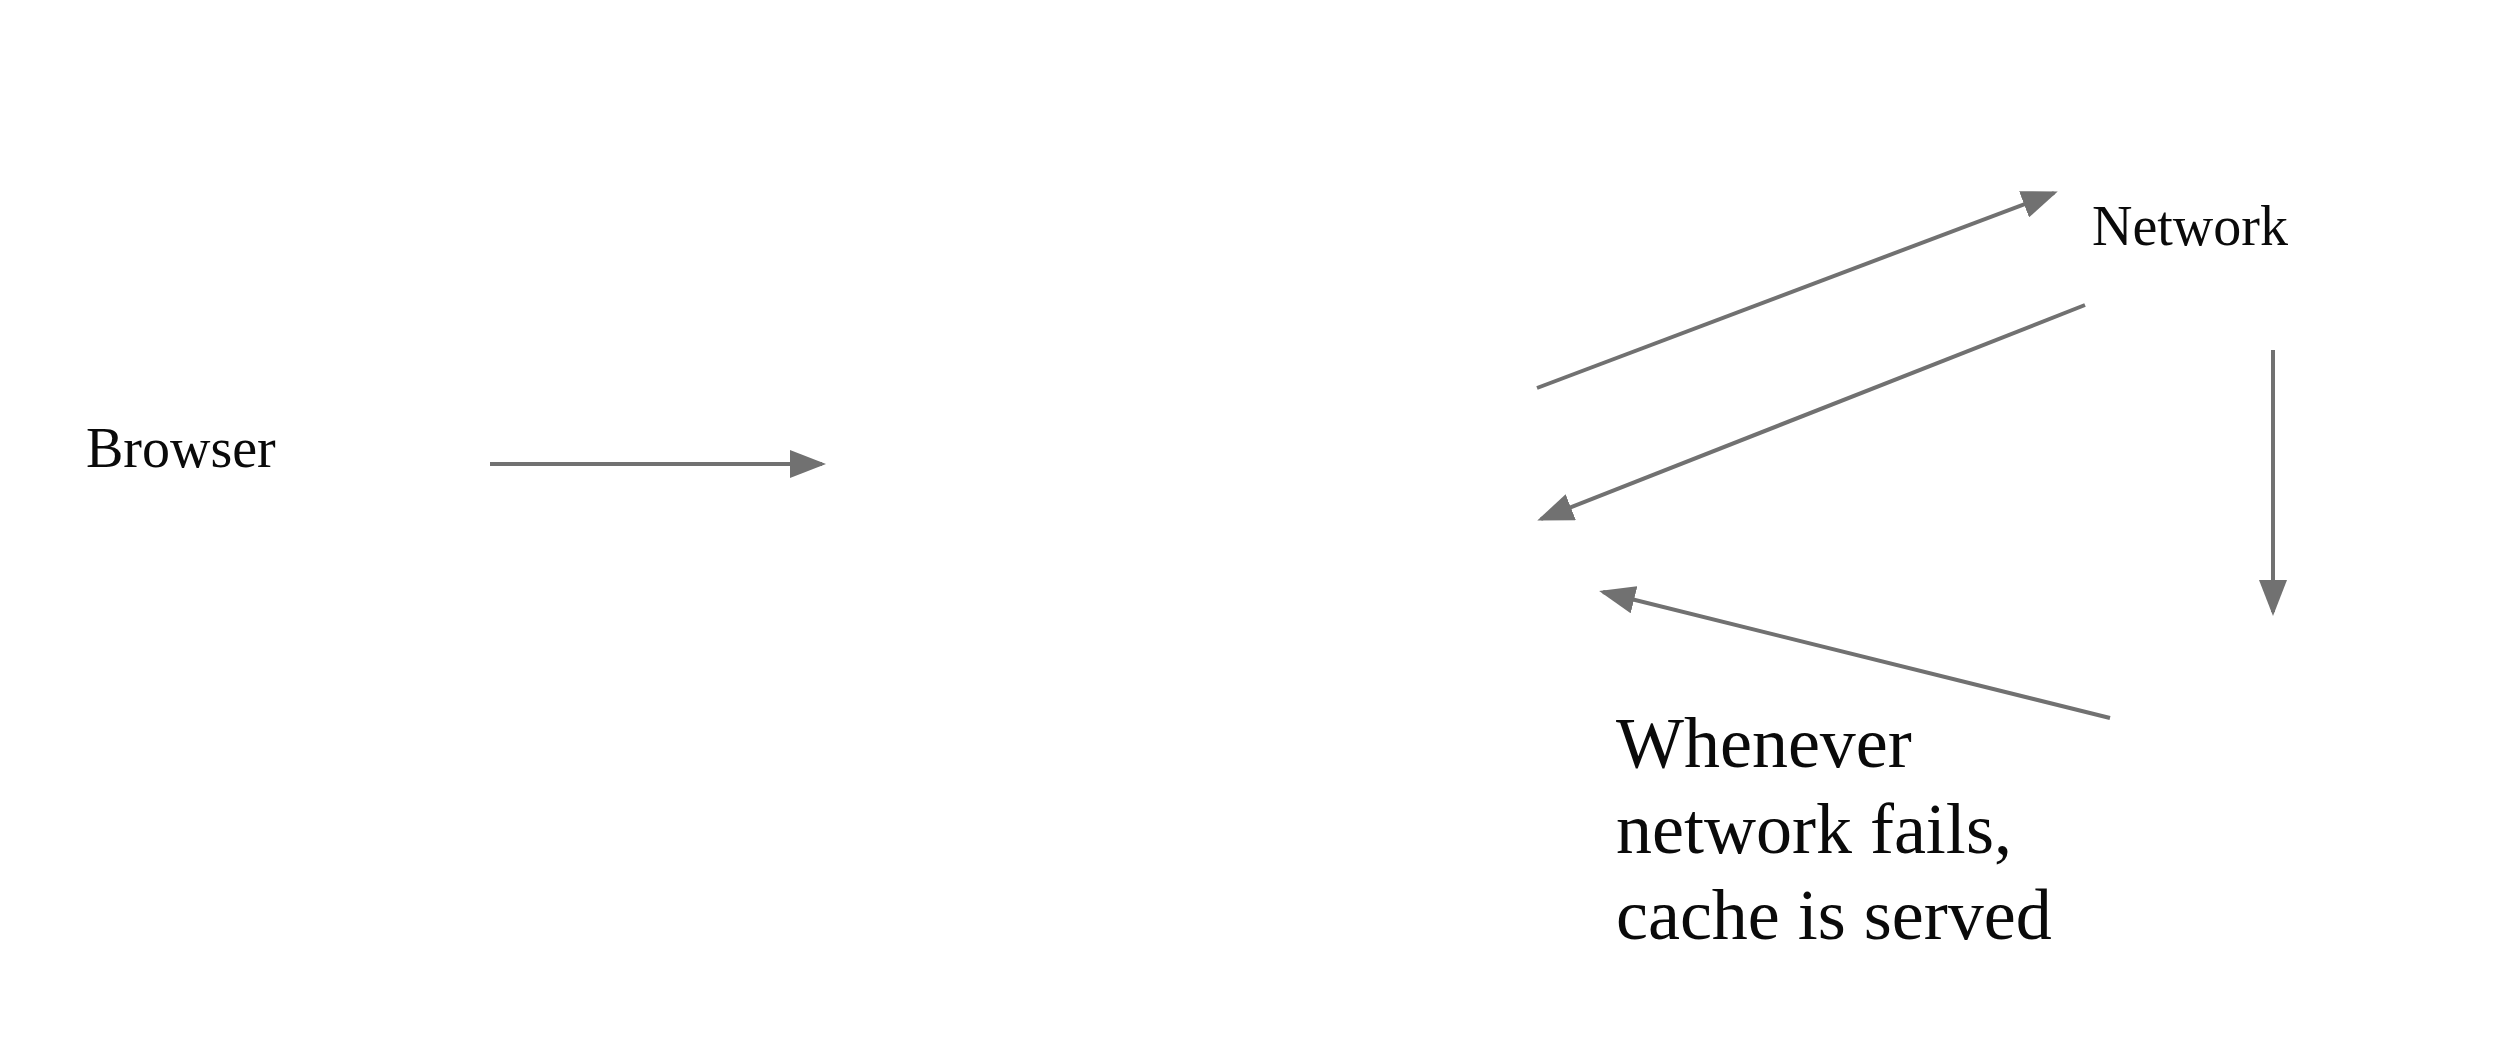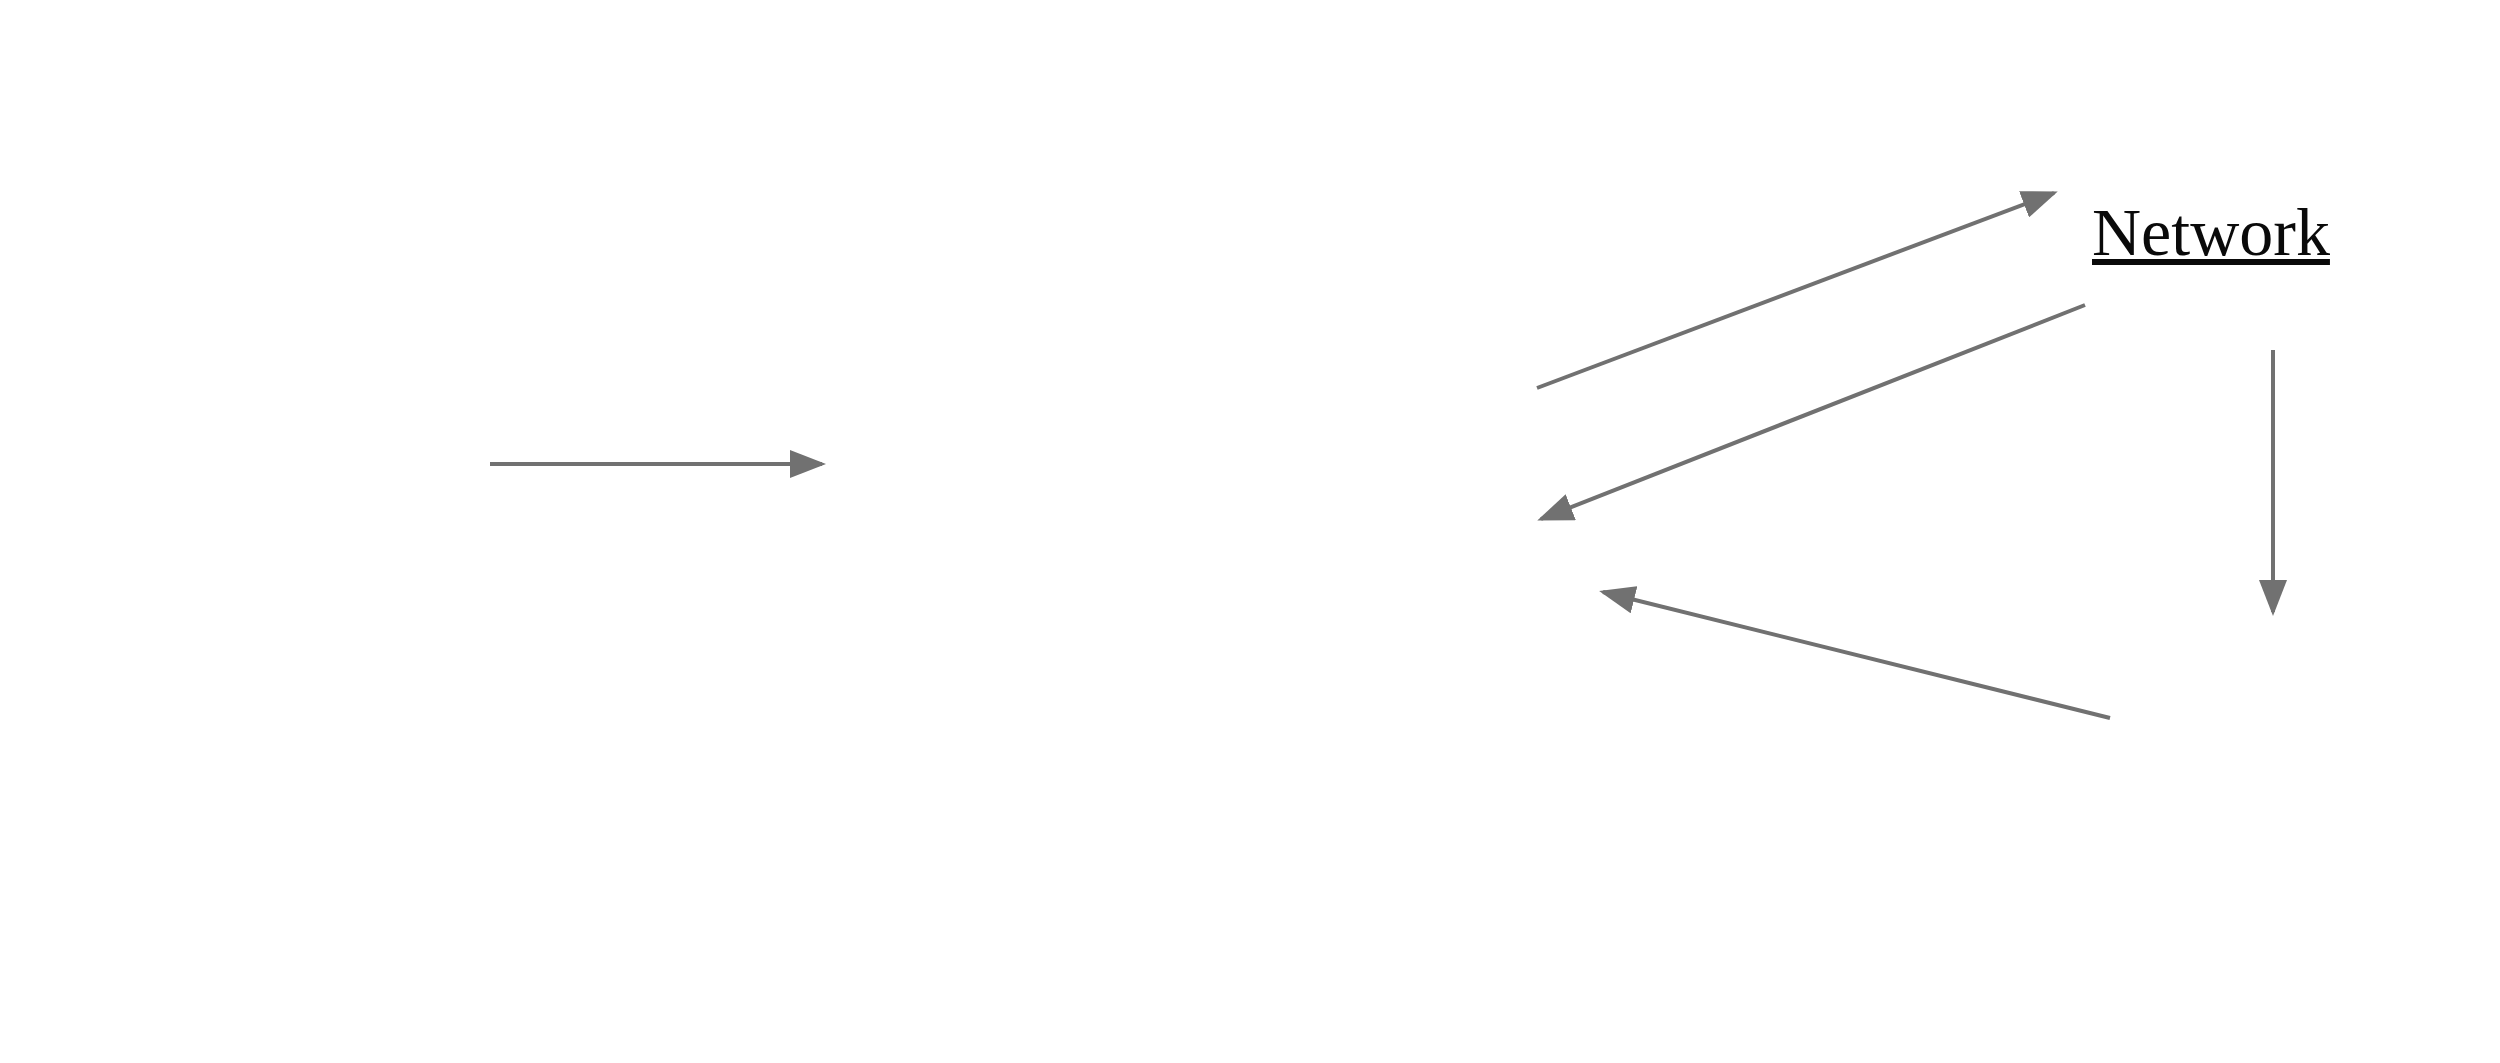--- a/index.html
+++ b/index.html
@@ -10,25 +10,24 @@
   #canvas {
     position: relative;
     width: 2500px;
     height: 1063px;
     background: #ffffff;
     overflow: hidden;
     font-family: "Liberation Serif", "DejaVu Serif", serif;
   }
   .node-label {
     position: absolute;
-    font-size: 68px;
+    font-size: 56px;
     line-height: 1;
     color: #0a0a0a;
     white-space: nowrap;
-    text-decoration: underline;
   }
   #node-browser        { left: 86px;   top: 420px; }
   #node-service-worker { left: 858px;  top: 416px; }
   #node-network        { left: 2092px; top: 198px; }
   #node-cache          { left: 2144px; top: 668px; }
   .annotation {
     position: absolute;
     left: 1616px;
     top: 700px;
     font-size: 72px;
@@ -60,19 +59,25 @@
 
     <line x1="1537" y1="388" x2="2054" y2="193" stroke-width="4" marker-end="url(#arrowhead)" stroke="#717171"></line>
 
     <line x1="2085" y1="305" x2="1541" y2="519" stroke-width="4" marker-end="url(#arrowhead)" stroke="#717171"></line>
 
     <line x1="2273" y1="350" x2="2273" y2="612" stroke-width="4" marker-end="url(#arrowhead)" stroke="#717171"></line>
 
     <line x1="2110" y1="718" x2="1603" y2="592" stroke-width="4" marker-end="url(#arrowhead)" stroke="#717171"></line>
   </svg>
 
+  <div id="node-browser" class="node-label">Browser</div>
 
 
   <div id="node-network" class="node-label">Network</div>
 
 
+  <div class="annotation">
+    <div>Whenever</div>
+    <div>network fails,</div>
+    <div>cache is served</div>
+  </div>
 
 </div>
 
 </body></html>

